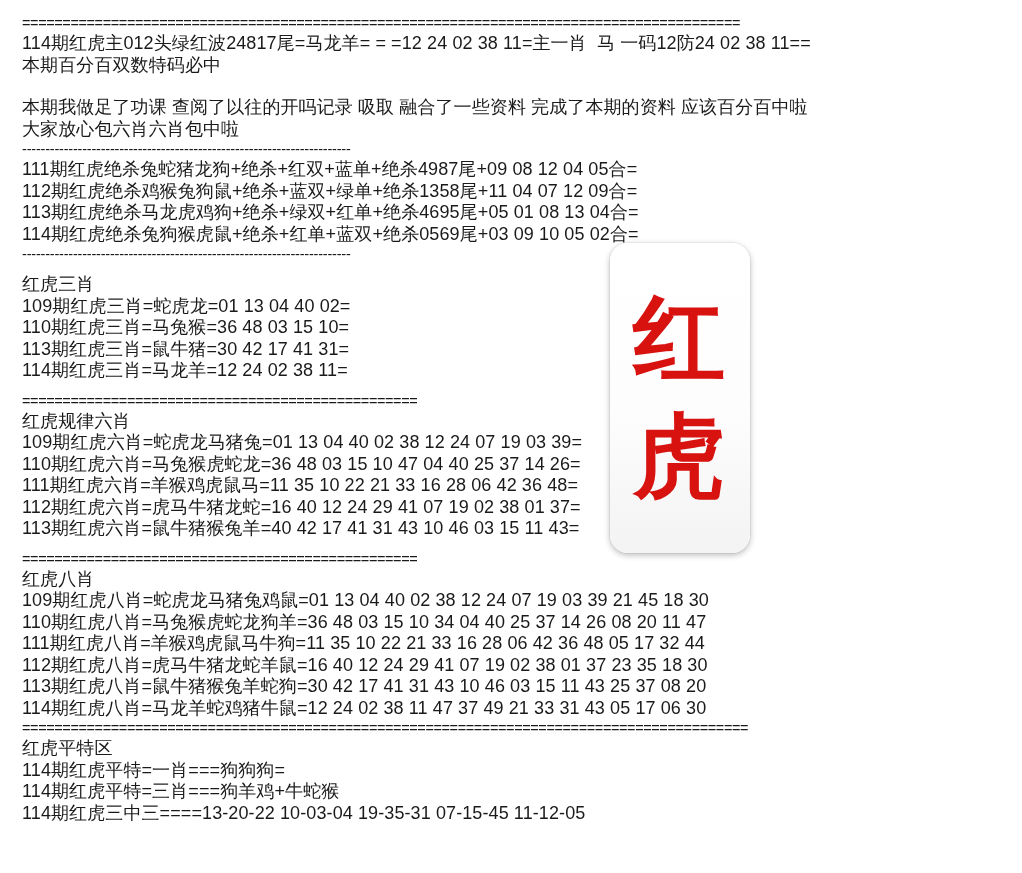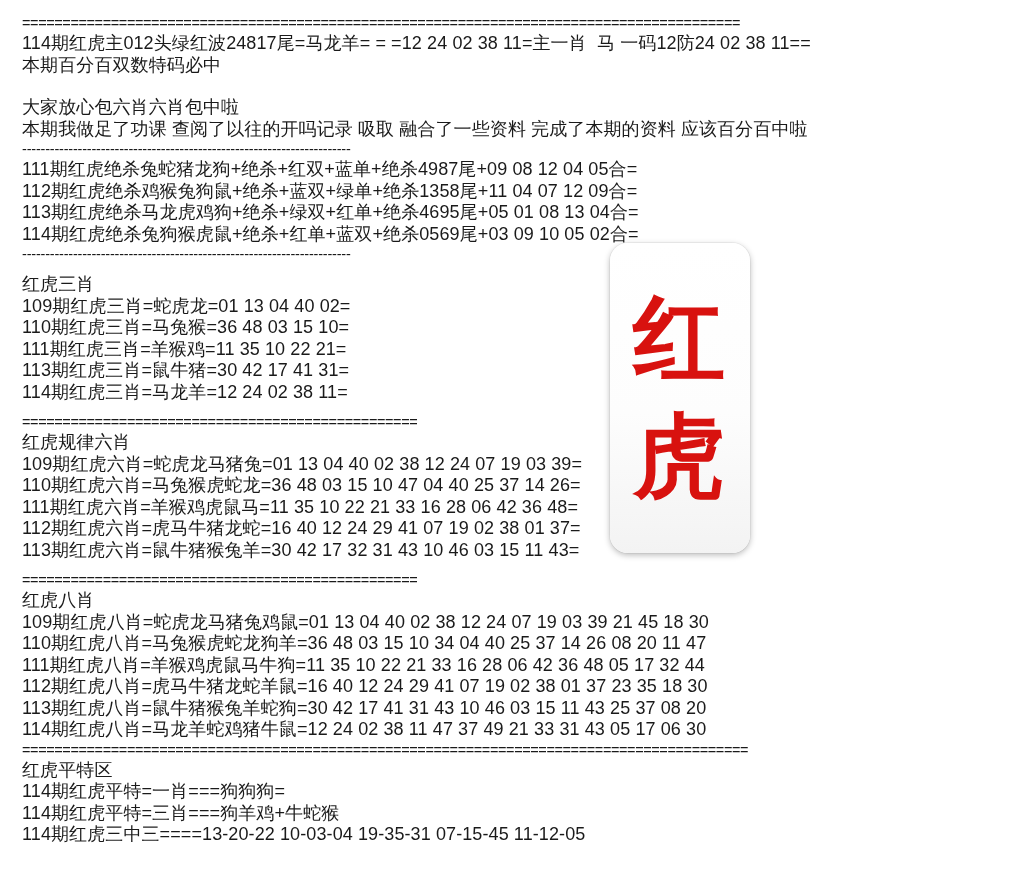--- a/index.html
+++ b/index.html
@@ -83,46 +83,45 @@
 <body>
 
 <div id="page">
 
   <div class="content">
 
     <div class="sep-eq">=========================================================================================</div>
     <div class="line">114期红虎主012头绿红波24817尾=马龙羊= = =12 24 02 38 11=主一肖  马 一码12防24 02 38 11==</div>
     <div class="line">本期百分百双数特码必中</div>
     <div class="blank"></div>
+    <div class="line">本期我做足了功课 查阅了以往的开吗记录 吸取 融合了一些资料 完成了本期的资料 应该百分百中啦</div>
     <div class="line">大家放心包六肖六肖包中啦</div>
-    <div class="line">本期我做足了功课 查阅了以往的开吗记录 吸取 融合了一些资料 完成了本期的资料 应该百分百中啦</div>
     <div class="sep-dash">-----------------------------------------------------------------------</div>
 
     <div class="line">111期红虎绝杀兔蛇猪龙狗+绝杀+红双+蓝单+绝杀4987尾+09 08 12 04 05合=</div>
     <div class="line">112期红虎绝杀鸡猴兔狗鼠+绝杀+蓝双+绿单+绝杀1358尾+11 04 07 12 09合=</div>
     <div class="line">113期红虎绝杀马龙虎鸡狗+绝杀+绿双+红单+绝杀4695尾+05 01 08 13 04合=</div>
     <div class="line">114期红虎绝杀兔狗猴虎鼠+绝杀+红单+蓝双+绝杀0569尾+03 09 10 05 02合=</div>
     <div class="sep-dash">-----------------------------------------------------------------------</div>
 
     <div class="small-gap"></div>
     <div class="line">红虎三肖</div>
     <div class="line">109期红虎三肖=蛇虎龙=01 13 04 40 02=</div>
     <div class="line">110期红虎三肖=马兔猴=36 48 03 15 10=</div>
-    <div class="line">111期红虎三肖=羊猴鸡=11 35 10 22 21=</div>
     <div class="line">113期红虎三肖=鼠牛猪=30 42 17 41 31=</div>
     <div class="line">114期红虎三肖=马龙羊=12 24 02 38 11=</div>
 
     <div class="small-gap"></div>
     <div class="sep-eq">=================================================</div>
     <div class="line">红虎规律六肖</div>
     <div class="line">109期红虎六肖=蛇虎龙马猪兔=01 13 04 40 02 38 12 24 07 19 03 39=</div>
     <div class="line">110期红虎六肖=马兔猴虎蛇龙=36 48 03 15 10 47 04 40 25 37 14 26=</div>
     <div class="line">111期红虎六肖=羊猴鸡虎鼠马=11 35 10 22 21 33 16 28 06 42 36 48=</div>
     <div class="line">112期红虎六肖=虎马牛猪龙蛇=16 40 12 24 29 41 07 19 02 38 01 37=</div>
-    <div class="line">113期红虎六肖=鼠牛猪猴兔羊=30 42 17 32 31 43 10 46 03 15 11 43=</div>
+    <div class="line">113期红虎六肖=鼠牛猪猴兔羊=40 42 17 41 31 43 10 46 03 15 11 43=</div>
 
     <div class="small-gap"></div>
     <div class="sep-eq">=================================================</div>
     <div class="line">红虎八肖</div>
     <div class="line">109期红虎八肖=蛇虎龙马猪兔鸡鼠=01 13 04 40 02 38 12 24 07 19 03 39 21 45 18 30</div>
     <div class="line">110期红虎八肖=马兔猴虎蛇龙狗羊=36 48 03 15 10 34 04 40 25 37 14 26 08 20 11 47</div>
     <div class="line">111期红虎八肖=羊猴鸡虎鼠马牛狗=11 35 10 22 21 33 16 28 06 42 36 48 05 17 32 44</div>
     <div class="line">112期红虎八肖=虎马牛猪龙蛇羊鼠=16 40 12 24 29 41 07 19 02 38 01 37 23 35 18 30</div>
     <div class="line">113期红虎八肖=鼠牛猪猴兔羊蛇狗=30 42 17 41 31 43 10 46 03 15 11 43 25 37 08 20</div>
     <div class="line">114期红虎八肖=马龙羊蛇鸡猪牛鼠=12 24 02 38 11 47 37 49 21 33 31 43 05 17 06 30</div>

